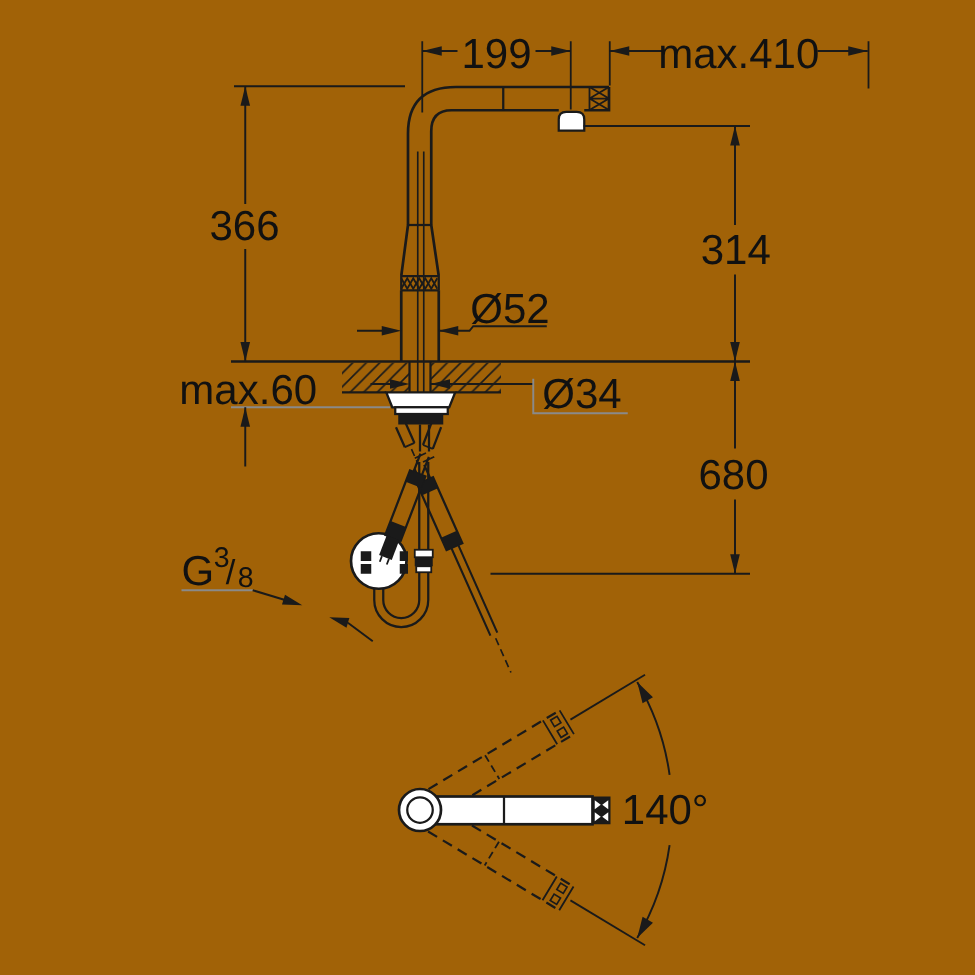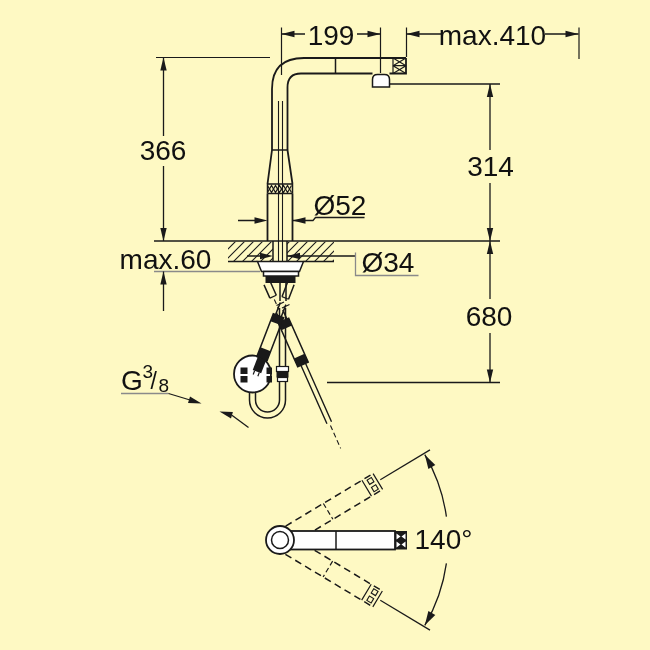--- a/index.html
+++ b/index.html
@@ -7,21 +7,21 @@
     padding: 0;
     background: #ffffff;
     width: 650px;
     height: 650px;
     overflow: hidden;
   }
   .stage {
     position: relative;
     width: 650px;
     height: 650px;
-    background: #fef9c3;
+    background: #a16207;
     text-align: center;
   }
   svg { display: block; }
   text {
     font-family: "Liberation Sans", "DejaVu Sans", sans-serif;
     fill: #111111;
   }
   .dim-label { font-size: 28px; }
   .dim-label-mid { text-anchor: middle; }
   .thread-main { font-size: 28px; }

